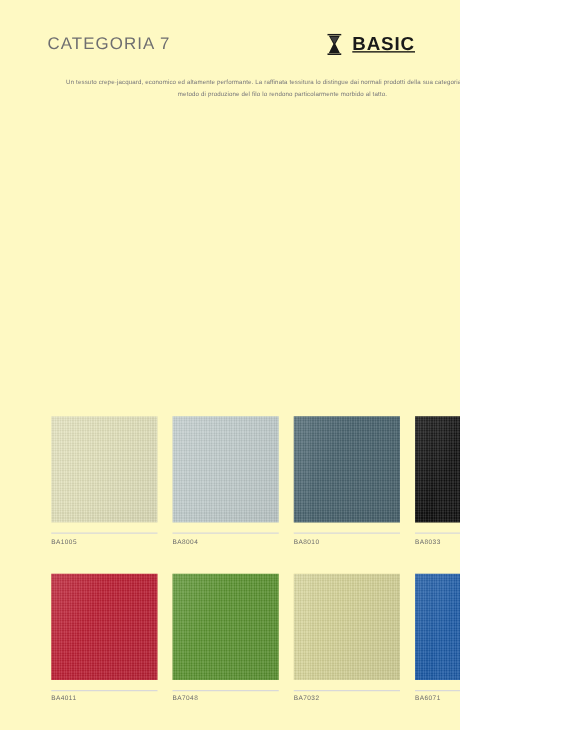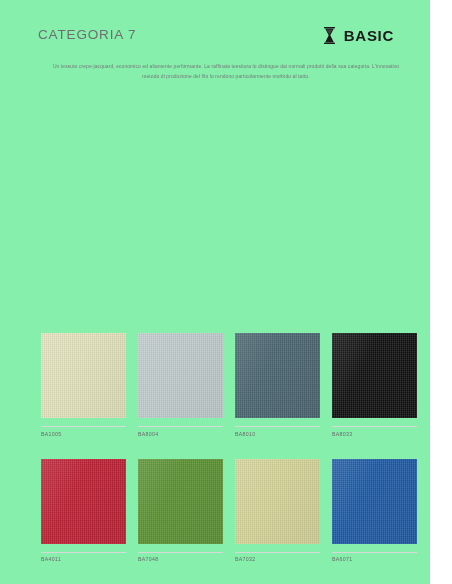--- a/index.html
+++ b/index.html
@@ -8,23 +8,23 @@
   html, body {
     width: 452px;
     height: 584px;
     background: #ffffff;
     font-family: "Liberation Sans", "DejaVu Sans", sans-serif;
     -webkit-font-smoothing: antialiased;
   }
 
   .page {
     position: relative;
-    width: 430px;
+    width: 368px;
     height: 584px;
-    background: #86efac;
+    background: #fef9c3;
     overflow: hidden;
   }
 
   
   .header {
     position: absolute;
     top: 22px;
     left: 38px;
     right: 36px;
     height: 26px;
@@ -39,20 +39,21 @@
     letter-spacing: 0.85px;
     color: #6e6e70;
     white-space: nowrap;
     line-height: 1;
   }
 
   .brand {
     display: flex;
     align-items: center;
     gap: 7px;
+    text-decoration: underline;
   }
 
   .brand-mark {
     display: block;
     width: 15px;
     height: 17px;
     flex: none;
   }
 
   .brand-name {

